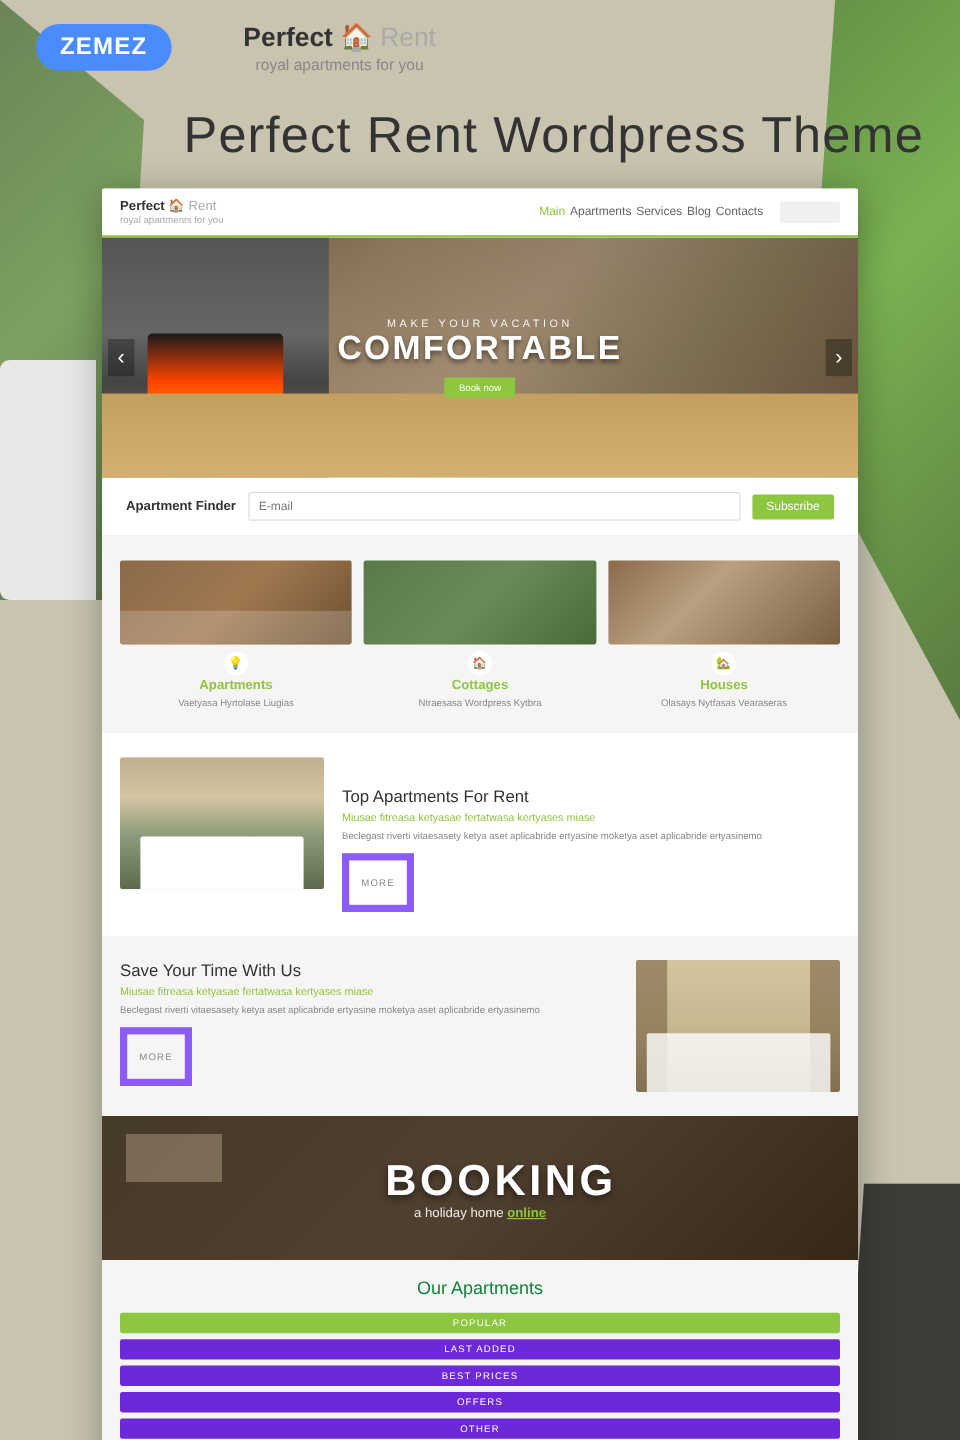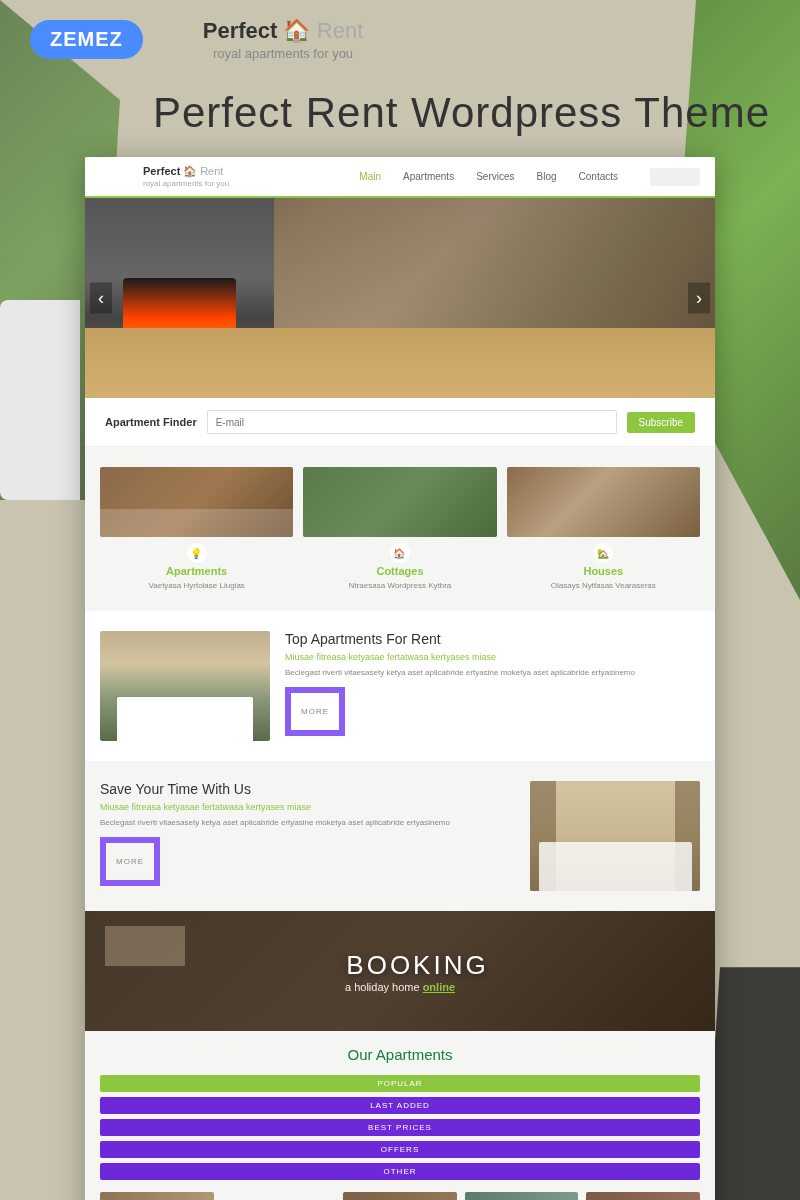--- a/index.html
+++ b/index.html
@@ -117,34 +117,33 @@
       padding: 8px 15px;
       background: white;
       border-bottom: 2px solid #8dc63f;
     }
     .mockup-logo {
       display: flex;
       align-items: center;
       gap: 5px;
       font-size: 11px;
       color: #555;
-      margin-left: 43px;
     }
     .mockup-logo .perfect { font-weight: 600; color: #333; }
     .mockup-logo .rent { color: #aaa; }
     .mockup-logo-sub {
       font-size: 8px;
       color: #aaa;
       display: block;
       margin-top: 1px;
     }
     .mockup-nav-links {
       margin-left: auto;
       display: flex;
-      gap: 22px;
+      gap: 4px;
       align-items: center;
     }
     .nav-link {
       font-size: 10px;
       color: #666;
       text-decoration: none;
       cursor: pointer;
     }
     .nav-link.active { color: #8dc63f; }
     .nav-search-box {
@@ -355,20 +354,21 @@
       height: 40%;
       background: white;
       border-radius: 2px 2px 0 0;
     }
     .top-apt-text { flex: 1; }
     .top-apt-title {
       font-size: 14px;
       color: #333;
       font-weight: 400;
       margin-bottom: 5px;
+      margin-top: 24px;
     }
     .top-apt-desc1 {
       font-size: 9px;
       color: #8dc63f;
       margin-bottom: 5px;
     }
     .top-apt-desc2 {
       font-size: 8px;
       color: #888;
       line-height: 1.5;
@@ -454,22 +454,22 @@
       justify-content: center;
       position: relative;
     }
     .booking-shelf {
       position: absolute;
       top: 15px; left: 20px;
       width: 80px; height: 40px;
       background: rgba(200, 180, 150, 0.4);
     }
     .booking-title {
-      font-size: 26px;
-      font-weight: normal;
+      font-size: 36px;
+      font-weight: bold;
       color: white;
       letter-spacing: 3px;
       text-shadow: 0 2px 6px rgba(0,0,0,0.5);
       margin-left: 35px;
     }
     .booking-subtitle {
       font-size: 11px;
       color: rgba(255,255,255,0.9);
     }
     .booking-online {
@@ -568,20 +568,25 @@
       <div class="nav-search-box"></div>
     </div>
   </div>
 
   <div class="hero-slider">
     <div class="hero-bg">
       <div class="hero-fireplace">
         <div class="hero-fireplace-inner"></div>
       </div>
       <div class="hero-floor"></div>
+    </div>
+    <div class="hero-text">
+      <div class="hero-vacation">MAKE YOUR VACATION</div>
+      <div class="hero-comfortable">COMFORTABLE</div>
+      <button class="hero-book-btn">Book now</button>
     </div>
     <div class="hero-arrow left">‹</div>
     <div class="hero-arrow right">›</div>
   </div>
 
   <div class="finder-bar">
     <span class="finder-label">Apartment Finder</span>
     <input class="finder-input" type="text" placeholder="E-mail" style="">
     <button class="finder-btn">Subscribe</button>
   </div>

